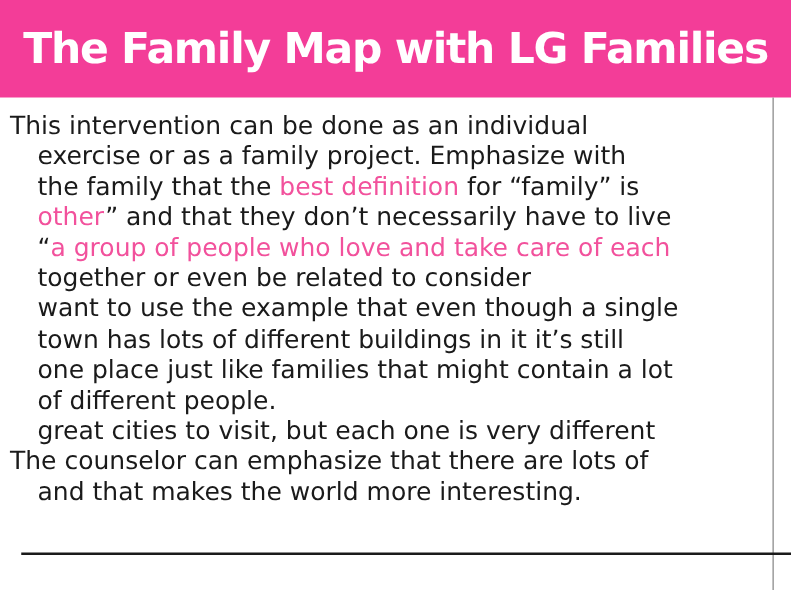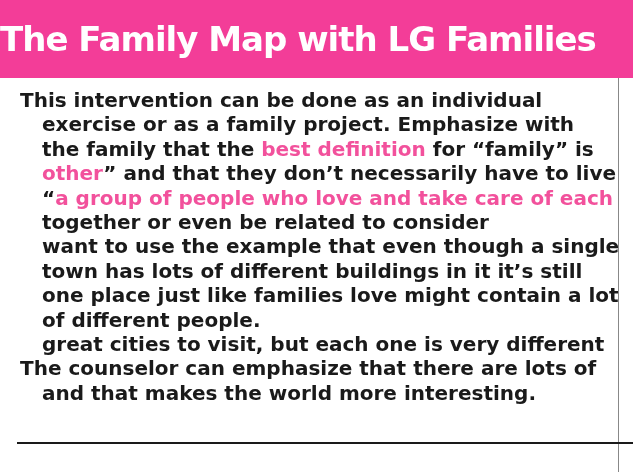--- a/index.html
+++ b/index.html
@@ -17,37 +17,36 @@
     overflow: hidden;
     font-family: "DejaVu Sans", sans-serif;
   }
   .title-bar {
     position: absolute;
     top: 0; left: 0;
     width: 633px; height: 78px;
     background: var(--header-pink);
     display: flex;
     align-items: center;
-    justify-content: flex-start;
+    justify-content: center;
   }
   .slide-title {
     color: #ffffff;
     font-size: 34px;
     font-weight: bold;
     letter-spacing: -1px;
     white-space: nowrap;
   }
   .body-text {
     position: absolute;
     top: 88px;
-    left: 20px;
+    left: 8px;
     right: 16px;
     color: var(--body-text);
     font-size: 20px;
-    font-weight: bold;
   }
   .para { padding-left: 22px; }
   .line {
     height: 24.4px;
     line-height: 24.4px;
     white-space: nowrap;
   }
   .line.first { margin-left: -22px; }
   .pink { color: var(--highlight-pink); }
   .right-border-line {
@@ -75,21 +74,21 @@
         <div class="line first"><span>This intervention can be done as an individual</span></div>
         <div class="line"><span>exercise or as a family project. Emphasize with</span></div>
         <div class="line"><span>the family that the </span><span class="pink">best definition</span><span> for “family” is</span></div>
         <div class="line"><span class="pink">other</span><span>” and that they don’t necessarily have to live</span></div>
         <div class="line"><span>“</span><span class="pink">a group of people who love and take care of each</span></div>
         <div class="line"><span>together or even be related to consider</span></div>
       </div>
       <div class="para">
         <div class="line"><span>want to use the example that even though a single</span></div>
         <div class="line"><span>town has lots of different buildings in it it’s still</span></div>
-        <div class="line"><span>one place just like families love might contain a lot</span></div>
+        <div class="line"><span>one place just like families that might contain a lot</span></div>
         <div class="line"><span>of different people.</span></div>
       </div>
       <div class="para">
         <div class="line"><span>great cities to visit, but each one is very different</span></div>
         <div class="line first"><span>The counselor can emphasize that there are lots of</span></div>
         <div class="line"><span>and that makes the world more interesting.</span></div>
       </div>
     </div>
   <div class="right-border-line"></div>
   <div class="bottom-border-line"></div>

